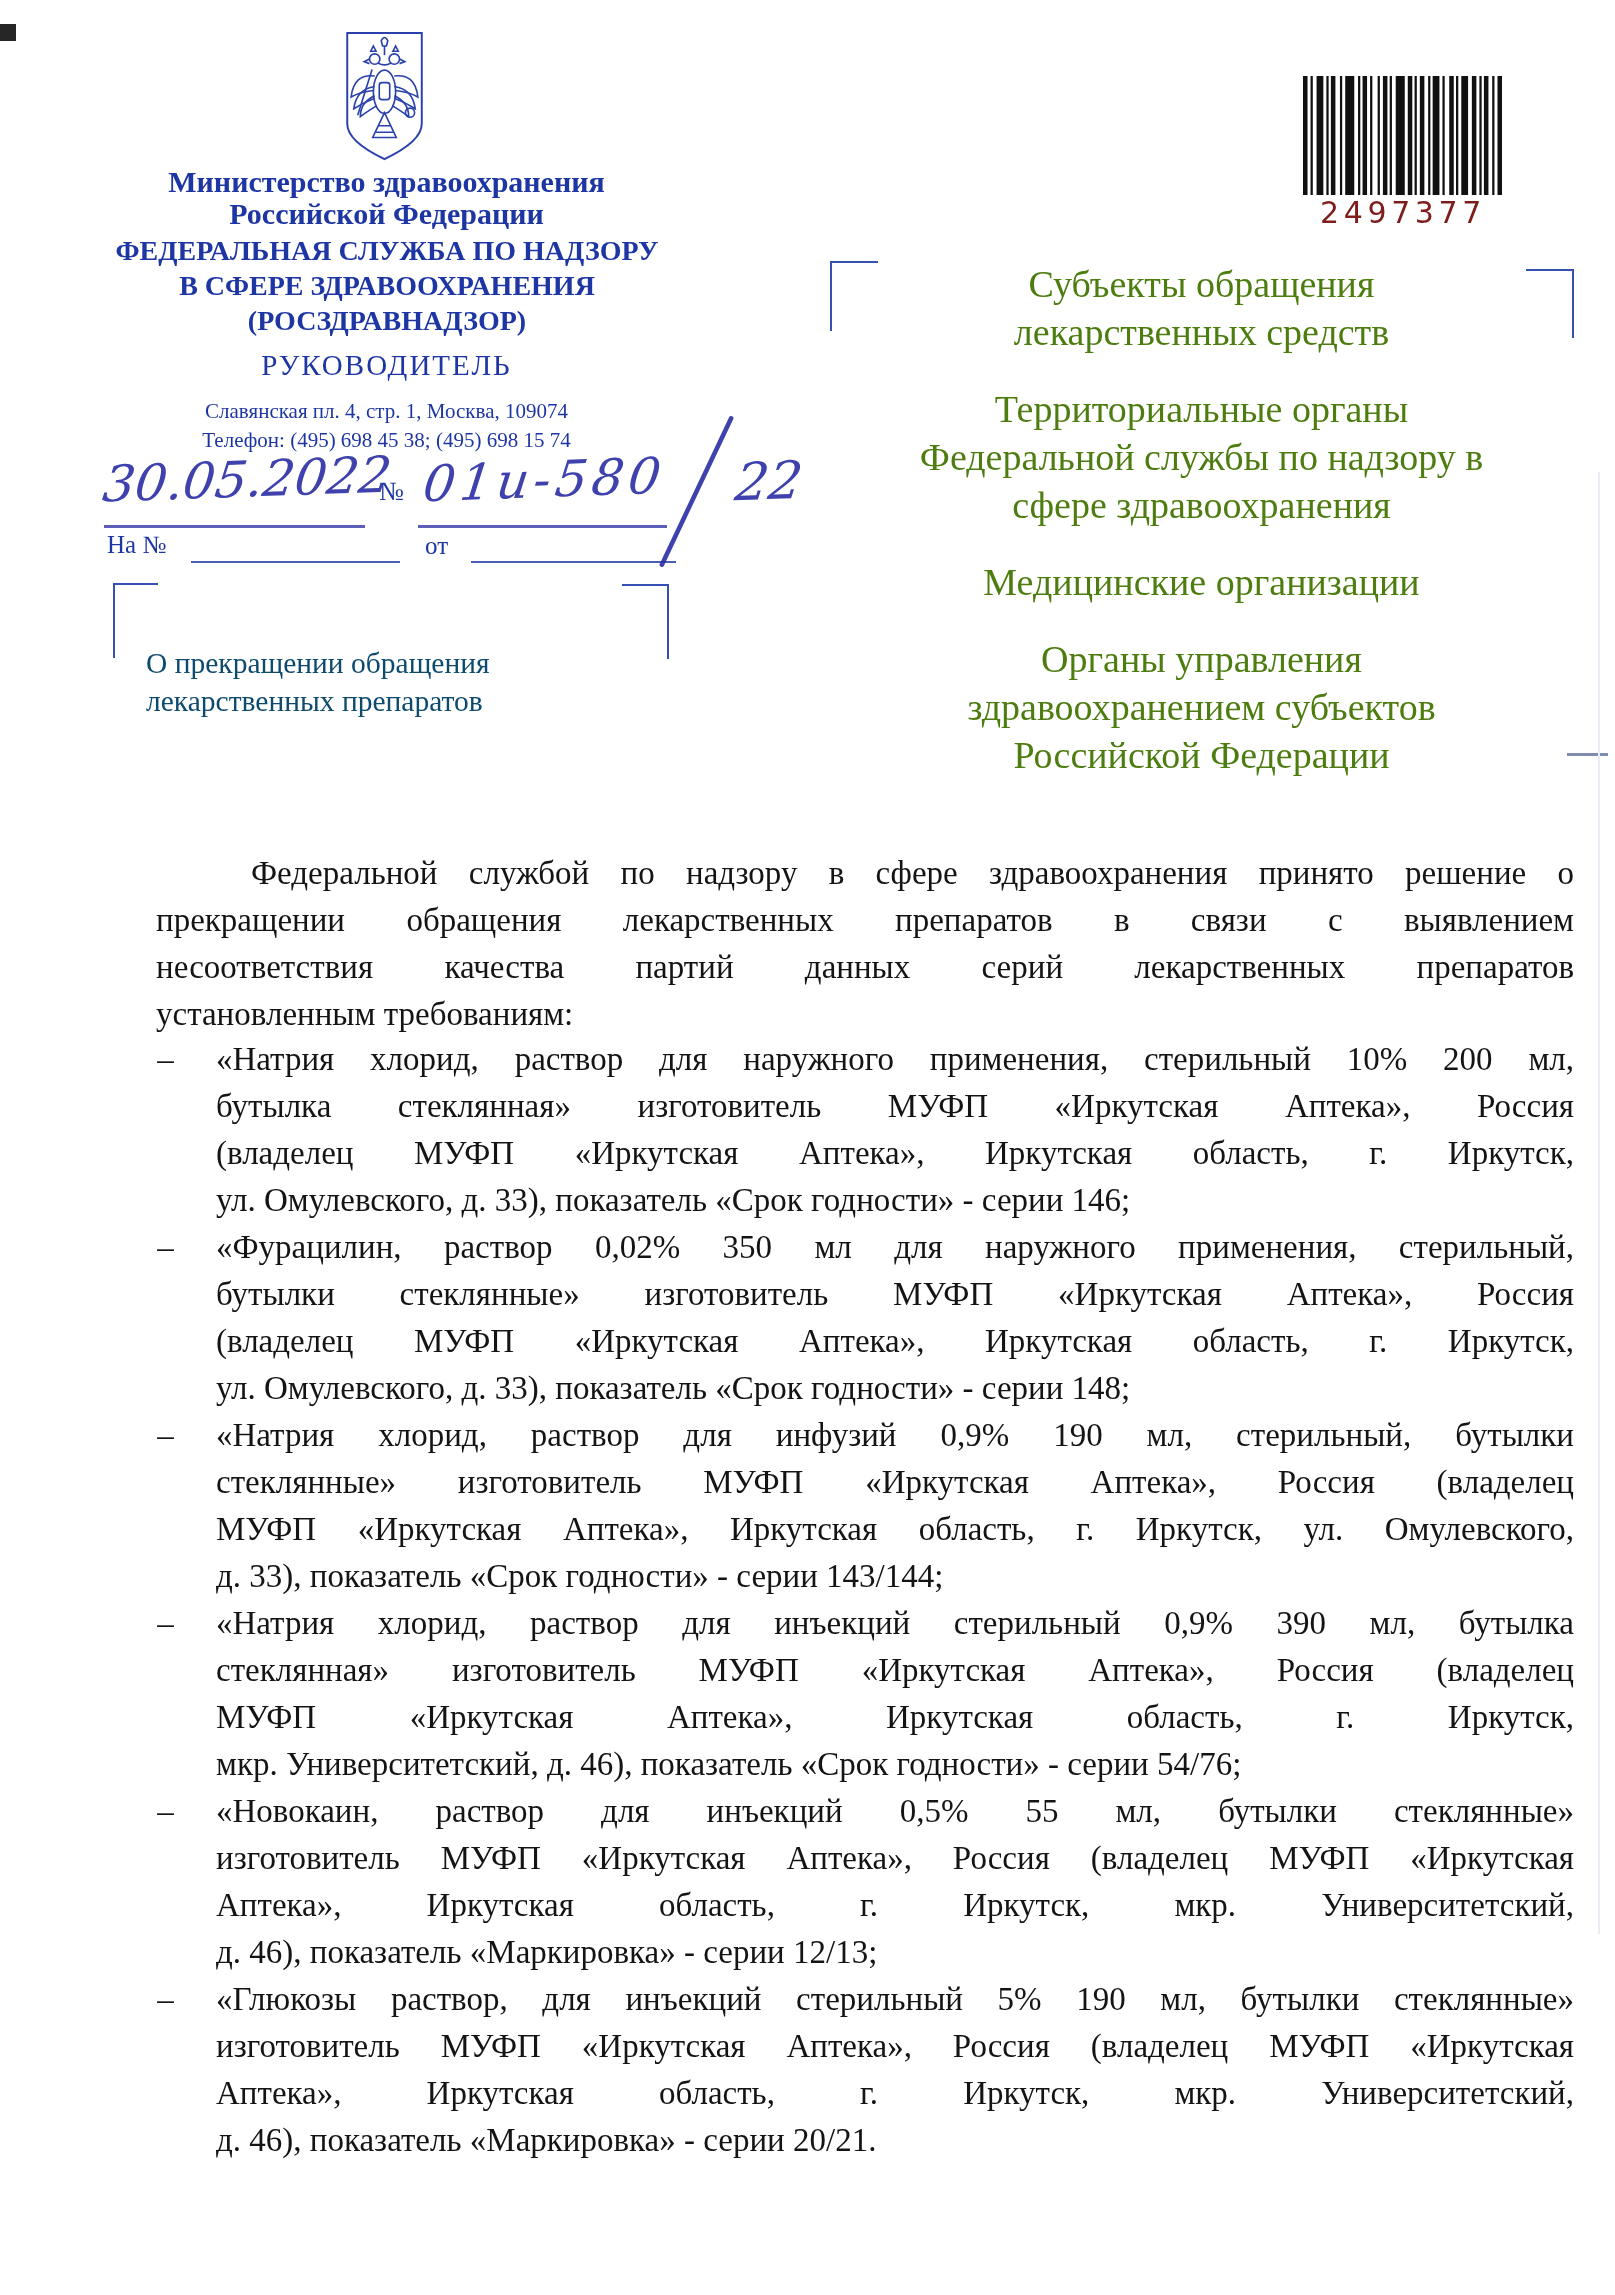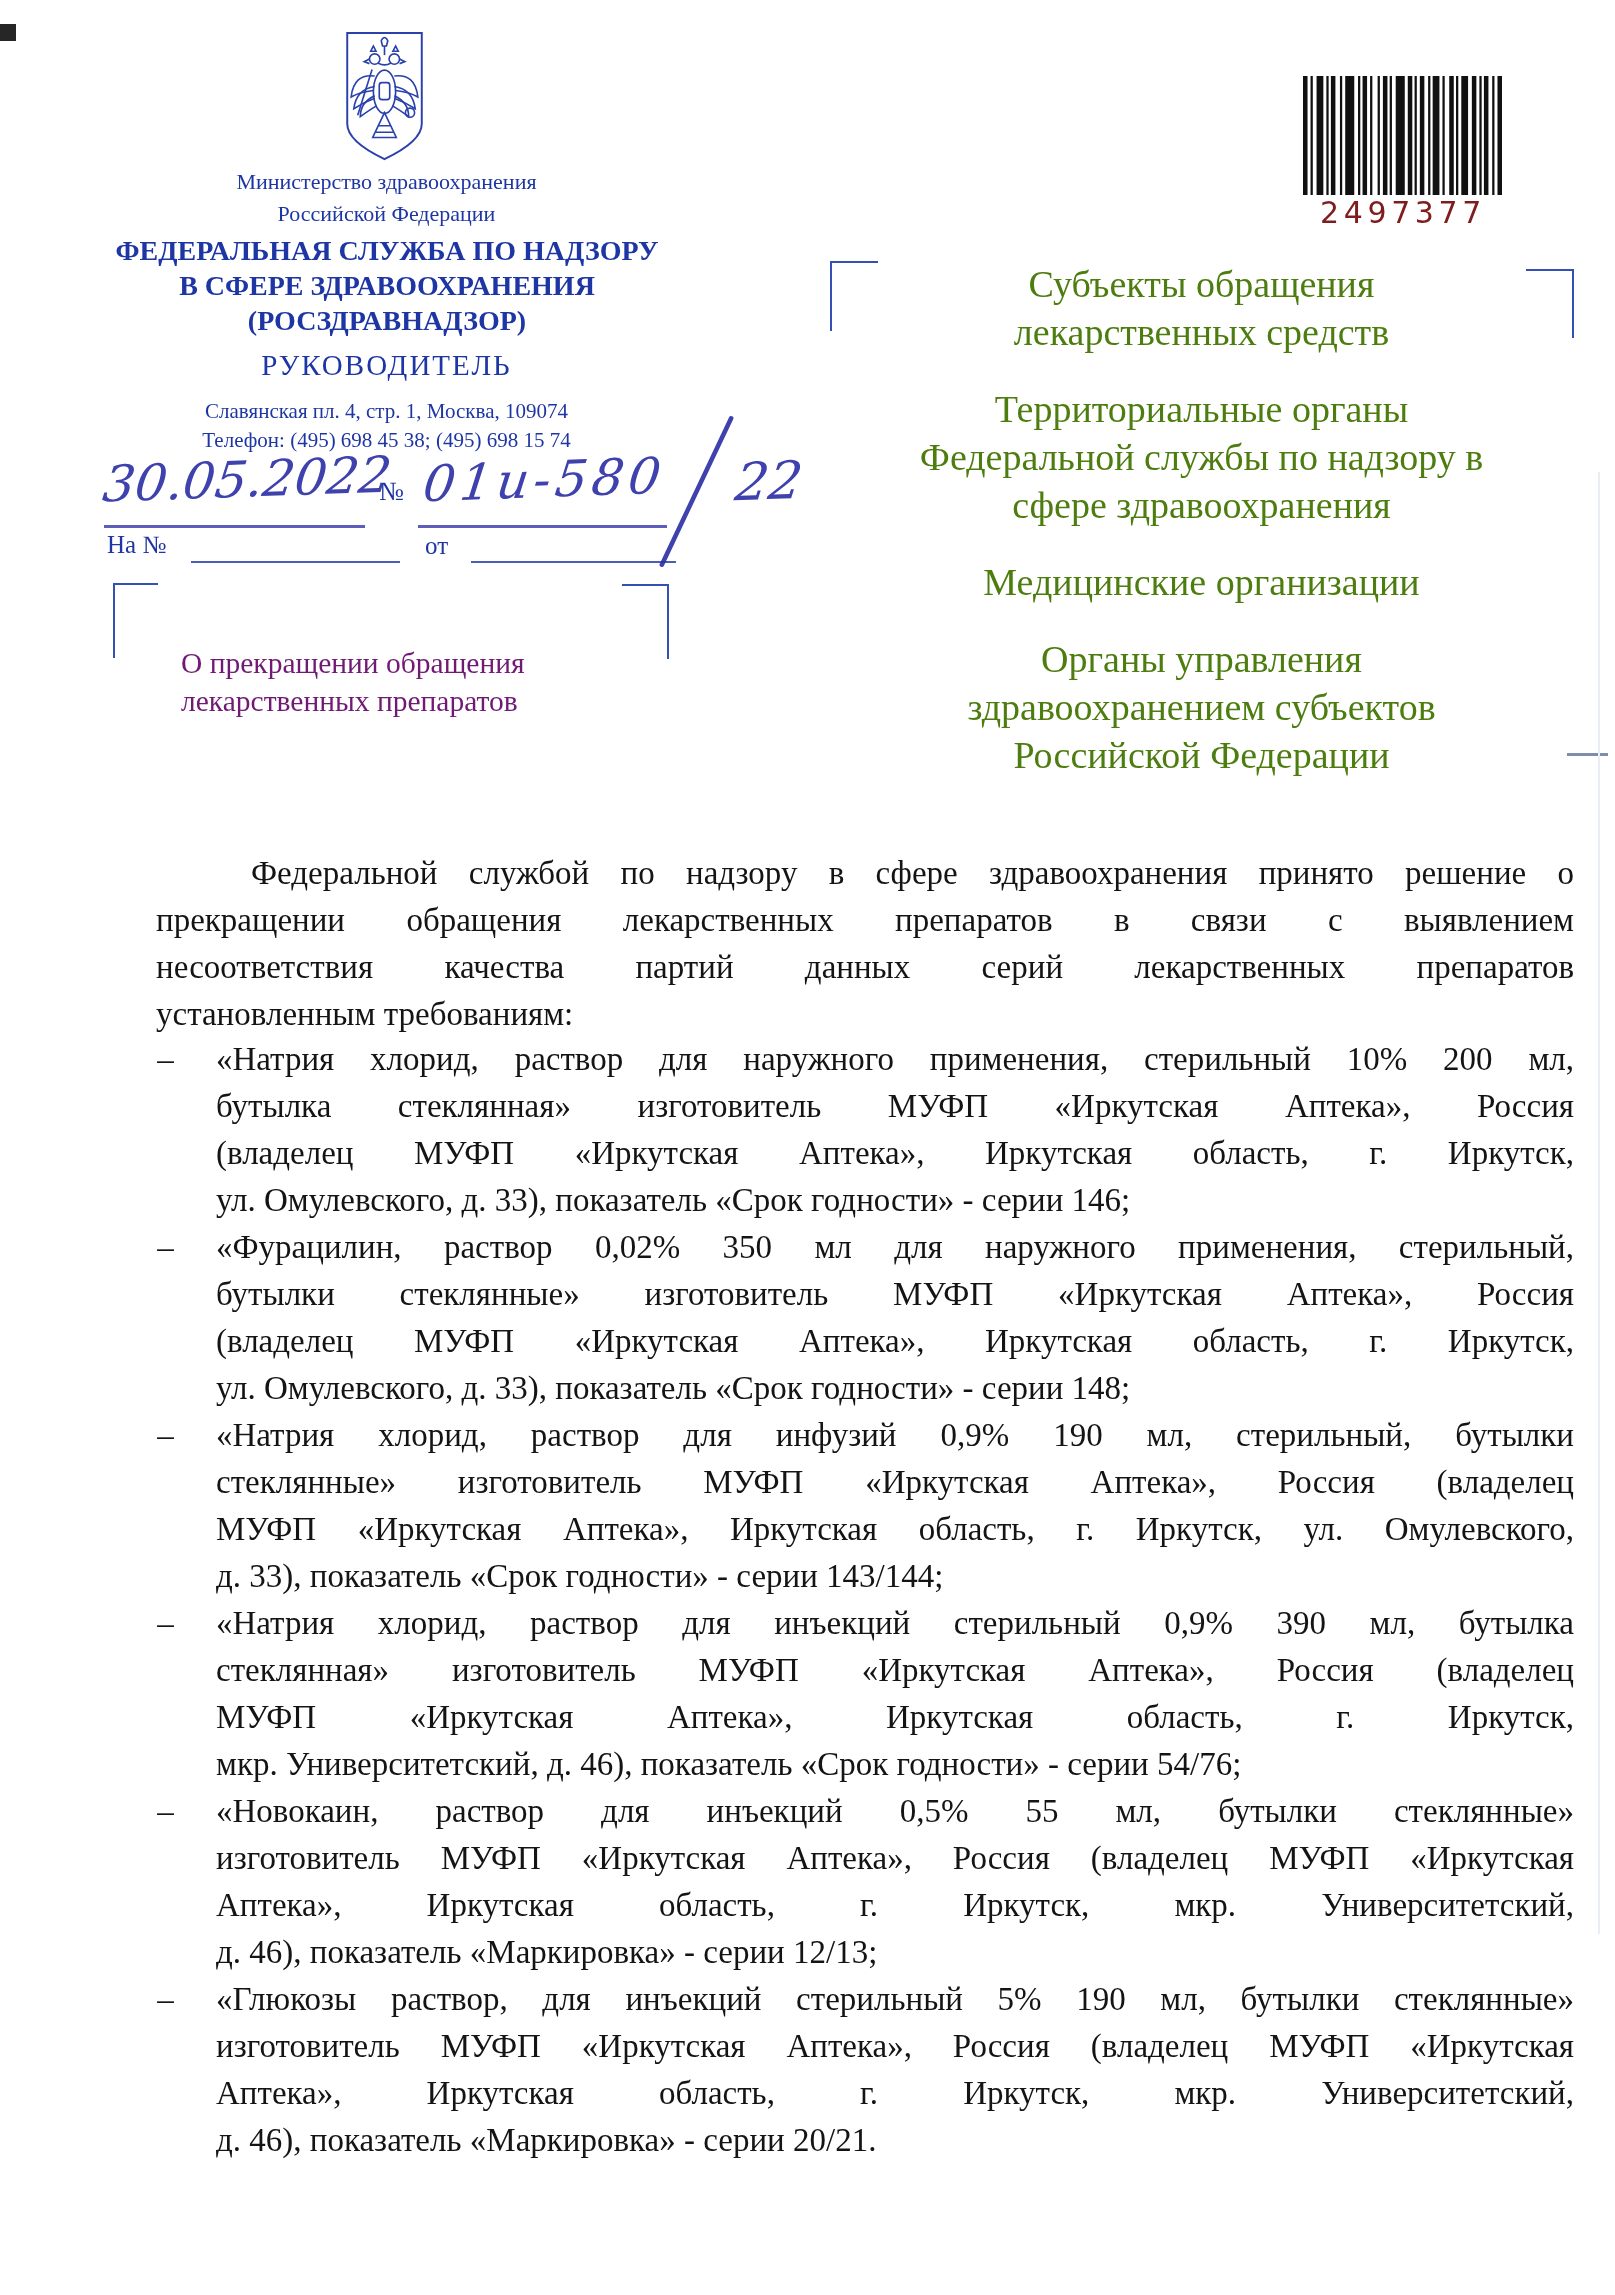--- a/index.html
+++ b/index.html
@@ -9,21 +9,21 @@
     font-family:"Liberation Serif", serif; color:#171717;
     --accent:#1e36a4; --ink:#3f42ad; --mark:#3450b4;
   }
   .abs { position:absolute; }
   .blue { color:var(--accent); }
   .center { text-align:center; }
 
   
   .scan-dot { left:0; top:23.6px; width:15.7px; height:17.7px; background:#262626; }
   .emblem { left:342px; top:27.5px; width:85px; height:136px; }
-  .ministry { left:98px; top:166px; width:577px; font-weight:normal; font-size:22px; line-height:31.5px; }
+  .ministry { left:98px; top:166px; width:577px; font-weight:bold; font-size:30px; line-height:31.5px; }
   .service  { left:69px; top:233px; width:636px; font-weight:bold; font-size:28px; line-height:35px; }
   .headtitle{ left:98px; top:349px; width:577px; font-weight:normal; font-size:29px; letter-spacing:2px; }
   .addr     { left:98px; top:397px; width:577px; font-size:21px; line-height:29px; }
 
   
   .hw { font-family:"DejaVu Serif", serif; font-style:italic; color:var(--ink);
         transform:skewX(-9deg) rotate(-2deg); white-space:nowrap; }
   .hw-date   { left:104px; top:451px; width:264px; font-size:50px; text-align:center; }
   .no-sign   { left:379px; top:477px; font-size:26px; color:var(--accent); }
   .hw-number { left:421px; top:451px; width:247px; font-size:50px; letter-spacing:4.6px; text-align:center; }
@@ -39,21 +39,21 @@
   .fl-a { left:191px; top:561px; width:209px; }
   .fl-b { left:471px; top:561px; width:205px; }
   .c-subj-l { left:113px; top:583px; width:43px; height:73px; border-left:2.6px solid var(--mark); border-top:2.6px solid var(--mark); }
   .c-subj-r { left:622px; top:584px; width:45px; height:73px; border-right:2.6px solid var(--mark); border-top:2.6px solid var(--mark); }
   .c-rec-l  { left:830px; top:261px; width:46px; height:68px; border-left:2.6px solid var(--mark); border-top:2.6px solid var(--mark); }
   .c-rec-r  { left:1526px; top:269px; width:46px; height:67px; border-right:2.6px solid var(--mark); border-top:2.6px solid var(--mark); }
   .rec-dash { left:1567px; top:753px; width:41px; height:3.3px; background:#7e8dab; }
   .edge-line{ left:1598px; top:472px; width:2px; height:1462px; background:#e9eef4; }
 
   
-  .subject { left:146px; top:644px; width:407px; font-size:29.5px; line-height:38px; color:#701a75;margin-left:35px; }
+  .subject { left:146px; top:644px; width:407px; font-size:29.5px; line-height:38px; color:#0c4a6e; }
 
   
   .barcode { left:1303px; top:76px; width:199px; height:119px; }
   .barcode-digits { left:1297px; top:195px; width:212px; text-align:center;
     font-family:"DejaVu Sans", sans-serif; font-size:30px; letter-spacing:4.6px; color:#7f1d1d; }
 
   
   .recipients { left:821px; top:260px; width:761px; font-size:38px; line-height:48px; color:#4d7c0f; }
   .recipients .group { margin-bottom:29px; }
 

